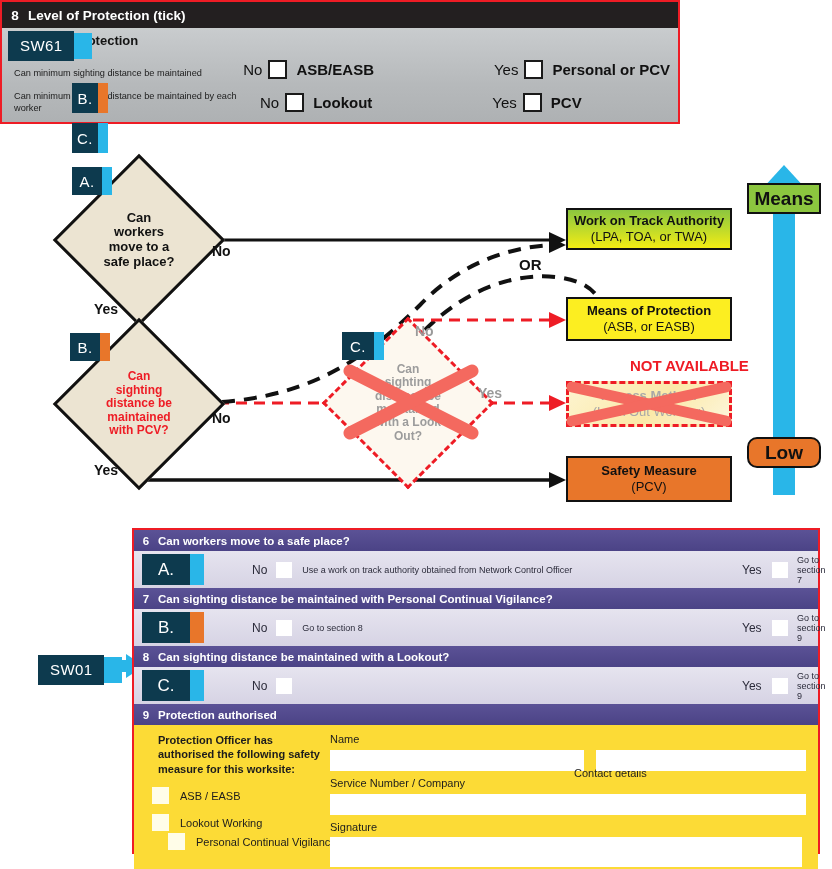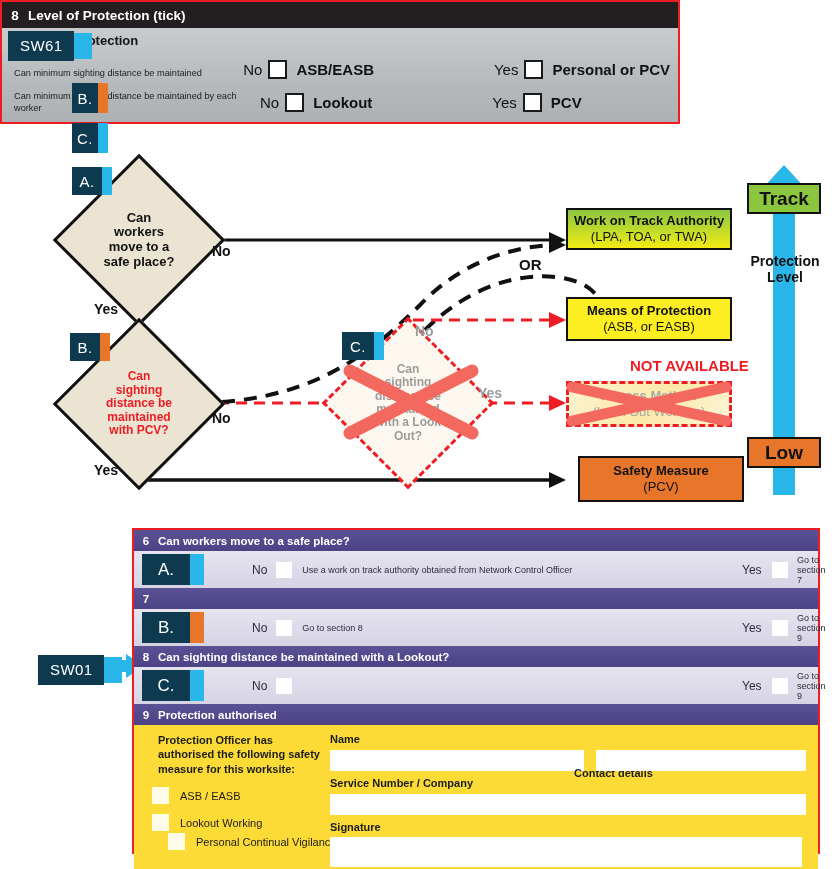--- a/index.html
+++ b/index.html
@@ -71,21 +71,21 @@
   
   #gauge{position:absolute;left:762px;top:10px;width:44px;height:330px;}
   #gaugeBar{position:absolute;left:11px;top:22px;width:22px;height:308px;background:#29b6e8;}
   #gaugeArrow{position:absolute;left:0px;top:0px;width:0;height:0;
       border-left:22px solid transparent;border-right:22px solid transparent;
       border-bottom:24px solid #29b6e8;}
   .gchip{position:absolute;left:-15px;width:74px;height:31px;border:2px solid #111;
       box-sizing:border-box;display:flex;align-items:center;justify-content:center;
       font-size:19px;font-weight:bold;color:#111;}
   #gHigh{top:18px;background:#8cc63f;}
-  #gLow{top:272px;background:#e8762a;}
+  #gLow{top:272px;background:#e8762a;border-radius:10px;}
   #gaugeText{position:absolute;left:-22px;top:88px;width:90px;text-align:center;
       font-size:14px;font-weight:bold;color:#111;line-height:1.15;}
 
   
   #sw01panel{position:absolute;left:132px;top:528px;width:688px;height:326px;
       border:2px solid #ee1c25;box-sizing:border-box;background:#ffffff;}
   .qhdr{height:21px;background:linear-gradient(180deg,#5b5296 0%,#4b4386 100%);
       color:#ffffff;display:flex;align-items:center;font-size:11.5px;font-weight:bold;}
   .qhdr .qn{width:24px;text-align:center;}
   .arow{height:37px;background:linear-gradient(180deg,#e6e4ef 0%,#d6d3e4 100%);
@@ -100,21 +100,21 @@
   .arow .yesLab{position:absolute;left:608px;font-size:12px;color:#2b2b3a;}
   .arow .cbw2{position:absolute;left:638px;width:16px;height:16px;background:#fff;}
   .arow .act2{position:absolute;left:663px;font-size:9px;color:#2b2b3a;}
 
   #authblock{background:#fcdb36;height:147px;position:relative;}
   #authblock .intro{position:absolute;left:24px;top:8px;width:168px;font-size:11px;
       font-weight:bold;color:#1c1c1c;line-height:1.3;}
   .authopt{position:absolute;left:18px;display:flex;align-items:center;}
   .authopt .cbx{width:17px;height:17px;background:#fffde8;}
   .authopt .lbl{margin-left:11px;font-size:11px;color:#1c1c1c;}
-  .fieldlbl{position:absolute;font-size:11px;font-weight:bold;color:#1c1c1c;}
+  .fieldlbl{position:absolute;font-size:11px;font-weight:normal;color:#1c1c1c;}
   .fieldbox{position:absolute;background:#ffffff;}
 </style>
 </head>
 <body>
 
 <div class="callout" style="left:8px;top:31px;">
   <div class="cbox">SW61</div>
   <div class="cstub"></div>
 </div>
 <svg class="abs" style="left:128px;top:34px;width:90px;height:42px;">
@@ -266,33 +266,29 @@
   <div class="notavail" style="left:630px;top:202px;">NOT AVAILABLE</div>
   <div class="endbox" id="boxAccess" style="left:566px;top:226px;width:166px;height:46px;">
     <span class="l1">Access  Method</span>
     <span class="l2">(Look Out Working)</span>
   </div>
   <svg style="position:absolute;left:566px;top:226px;width:166px;height:46px;z-index:30;">
     <line x1="6" y1="6" x2="160" y2="40" stroke="#f4695f" stroke-width="11" stroke-linecap="round"></line>
     <line x1="6" y1="40" x2="160" y2="6" stroke="#f4695f" stroke-width="11" stroke-linecap="round"></line>
   </svg>
 
-  <div class="endbox" id="boxSafety" style="left:578px;top:301px;width:166px;height:46px;">
+  <div class="endbox" id="boxSafety" style="left:566px;top:301px;width:166px;height:46px;">
     <span class="l1">Safety Measure</span>
     <span class="l2">(PCV)</span>
   </div>
 
   <div id="gauge">
     <div id="gaugeArrow"></div>
     <div id="gaugeBar"></div>
-    <div class="gchip" id="gHigh">Track</div>
-    <div id="gaugeText">
-      <span>Protection</span><br>
-      <span>Level</span>
-    </div>
+    <div class="gchip" id="gHigh">Means</div>
     <div class="gchip" id="gLow">Low</div>
   </div>
 </div>
 
 <div class="callout" style="left:38px;top:655px;">
   <div class="cbox">SW01</div>
   <div class="cstub"></div>
 </div>
 <svg class="abs" style="left:110px;top:652px;width:36px;height:30px;">
   <path d="M0,8 L16,8 L16,2 L34,14 L16,26 L16,20 L0,20 Z" fill="#29b6e8"></path>
@@ -312,20 +308,21 @@
     <span class="noLab">No</span>
     <span class="cbw"></span>
     <span class="act">Use a work on track authority obtained from Network Control Officer</span>
     <span class="yesLab">Yes</span>
     <span class="cbw2"></span>
     <span class="act2">Go to section 7</span>
   </div>
 
   <div class="qhdr">
     <span class="qn">7</span>
+    <span>Can sighting distance be maintained with Personal Continual Vigilance?</span>
   </div>
   <div class="arow">
     <div class="tag2">
       <div class="letter">B.</div>
       <div class="stripe stripe-orange"></div>
     </div>
     <span class="noLab">No</span>
     <span class="cbw"></span>
     <span class="act">Go to section 8</span>
     <span class="yesLab">Yes</span>

